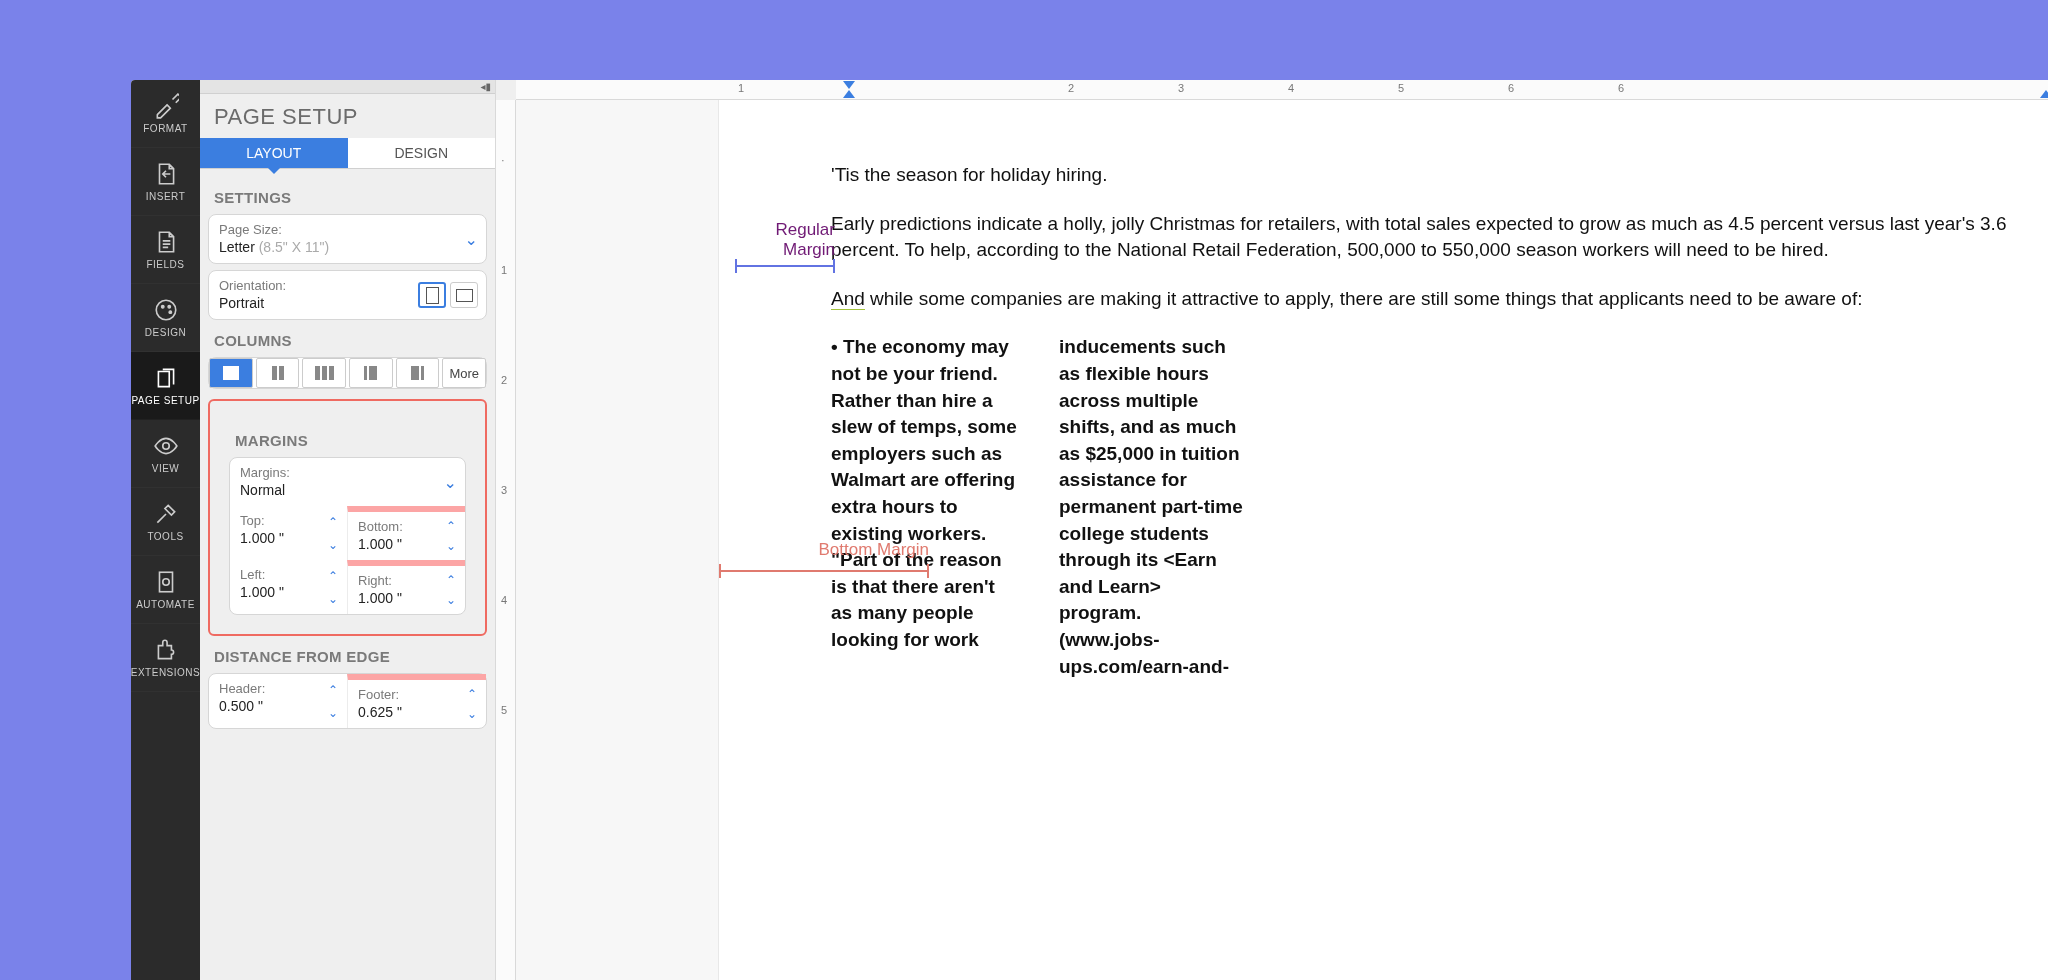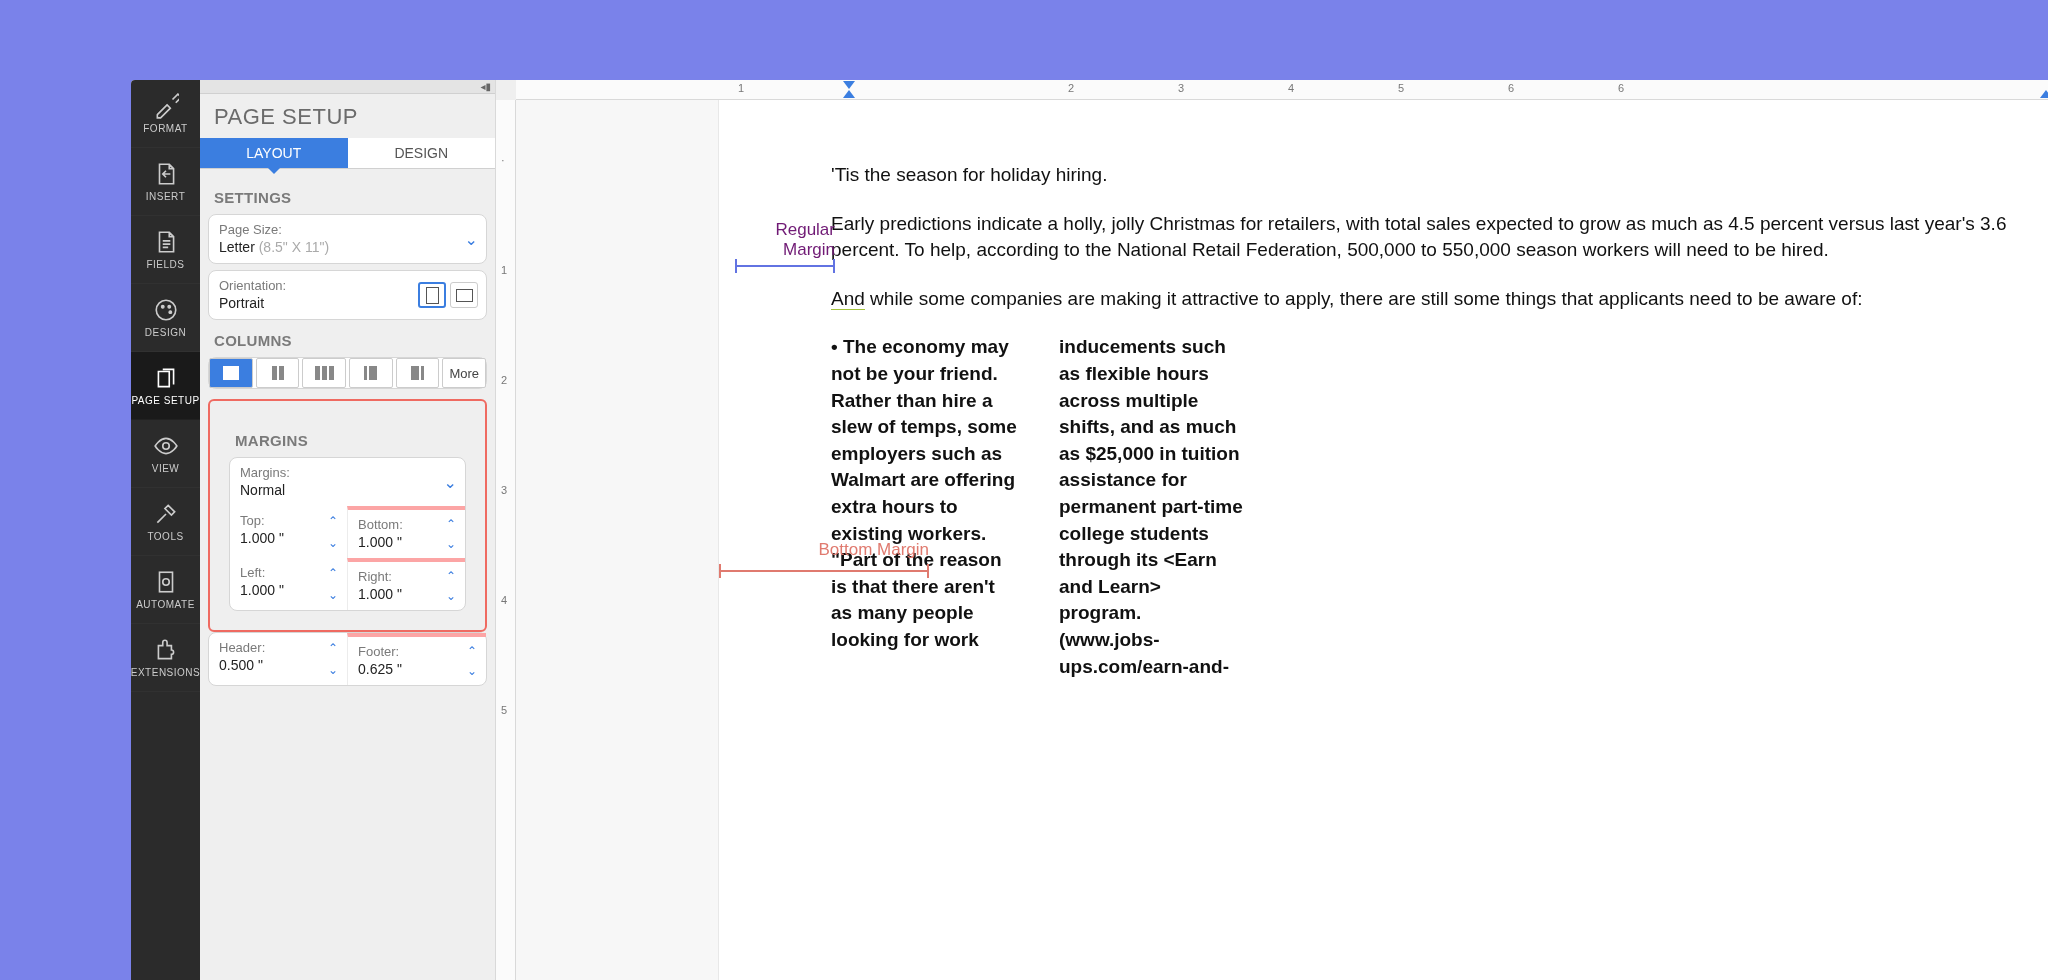--- a/index.html
+++ b/index.html
@@ -67,21 +67,21 @@
   }
   .panel-body { padding: 8px; overflow:auto; }
   .section-header {
     font-size:15px; font-weight:700; color:#7a7a7a;
     padding:12px 6px 8px; letter-spacing:.3px;
   }
   .card { background:#fff; border:1px solid #d6d6d6; border-radius:8px; }
   .card + .card { margin-top:6px; }
   .card-row {
     padding:7px 10px 8px; position:relative;
-    border-top:4px solid #fca5a5;
+    border-top:6px solid #fca5a5;
   }
   .card-row:first-child{ border-top:none; }
   .card-label { font-size:13px; color:#7a7a7a; }
   .card-value { font-size:14px; color:#222; margin-top:2px; }
   .card-value .dim { color:#aaa; }
   .chev {
     position:absolute; right:8px; top:50%; transform:translateY(-50%);
     color:#3b7ee0; font-size:16px; cursor:pointer;
   }
   .orient-btns { position:absolute; right:8px; top:50%; transform:translateY(-50%); display:flex; gap:4px;}
@@ -340,20 +340,21 @@
               <div class="card-value">1.000 "</div>
               <div class="stepper">
                   <span>⌃</span>
                   <span>⌄</span>
                 </div>
             </div>
           </div>
         </div>
       </div>
 
+      <div class="section-header">DISTANCE FROM EDGE</div>
       <div class="card">
         <div class="split">
           <div class="card-row">
             <div class="card-label">Header:</div>
             <div class="card-value">0.500 "</div>
             <div class="stepper">
                 <span>⌃</span>
                 <span>⌄</span>
               </div>
           </div>

